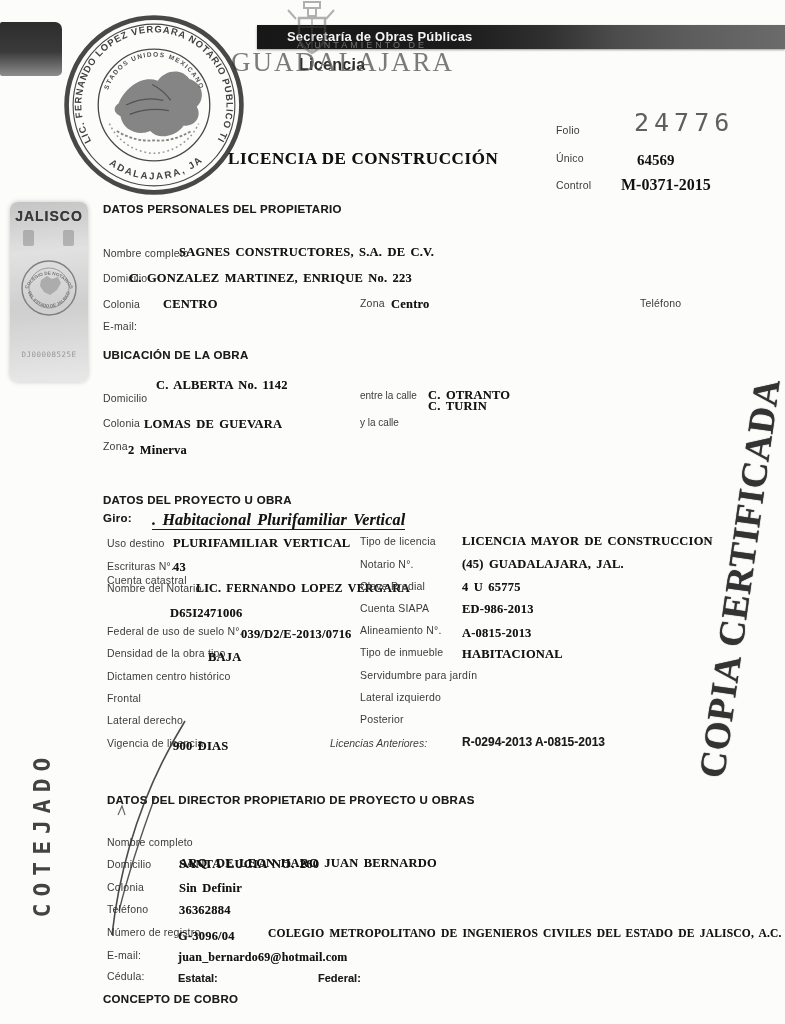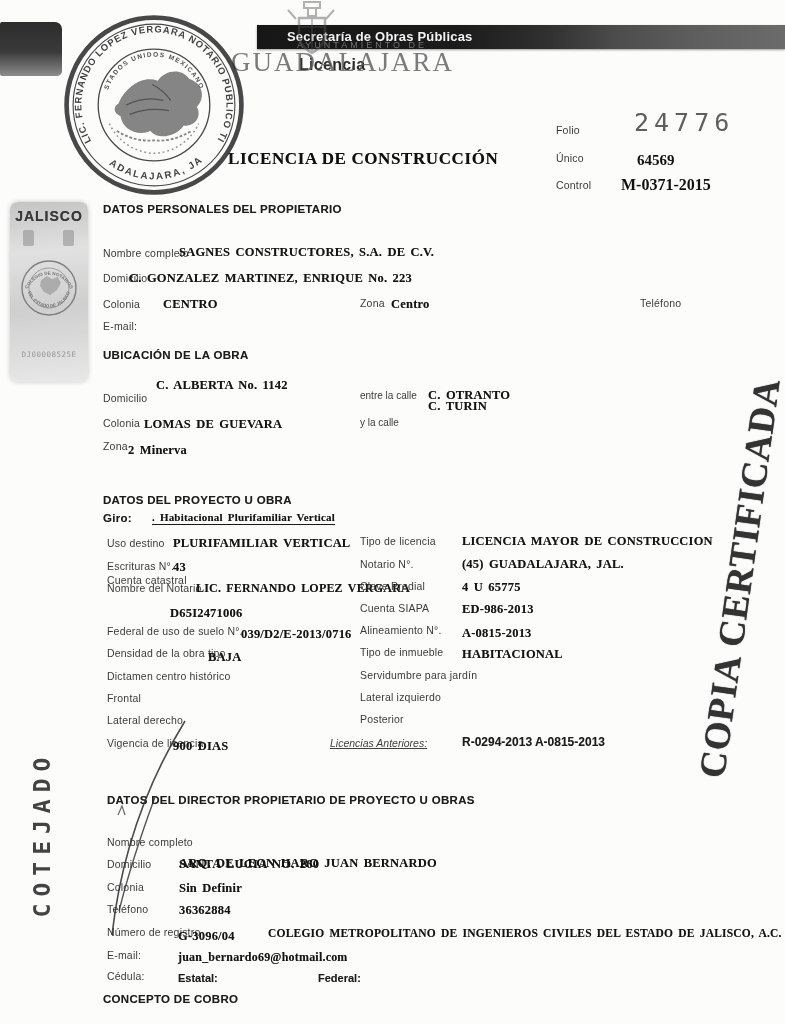--- a/index.html
+++ b/index.html
@@ -6,21 +6,21 @@
   #page{position:relative;width:785px;height:1024px;margin:0 auto;background:#fcfcfb;overflow:hidden;
         font-family:"Liberation Sans",sans-serif;color:#222;}
   .abs{position:absolute;}
   .lbl{position:absolute;font-size:10.5px;color:#3b3b3b;letter-spacing:.2px;}
   .lbl-sm{position:absolute;font-size:10px;color:#3b3b3b;}
   .val{position:absolute;font-family:"Liberation Serif","DejaVu Serif",serif;font-weight:700;
        font-size:12.5px;color:#141414;word-spacing:2px;letter-spacing:.2px;text-shadow:0 0 .4px rgba(0,0,0,.4);}
   .val-sans{position:absolute;font-weight:700;font-size:11.5px;color:#1c1c1c;text-shadow:0 0 .3px rgba(0,0,0,.35);}
   .heading{position:absolute;font-weight:700;font-size:11.5px;color:#1c1c1c;letter-spacing:.3px;
            text-shadow:0 0 .4px rgba(0,0,0,.35);}
-  .italic-lbl{position:absolute;font-size:10.5px;font-style:italic;color:#3f3f3f;text-decoration:underline;}
+  .italic-lbl{position:absolute;font-size:10.5px;font-style:italic;color:#3f3f3f;}
   #header-bar{position:absolute;left:257px;top:25px;width:528px;height:24px;
      background:linear-gradient(90deg,#171717 0%,#1b1b1b 38%,#303030 55%,#4c4c4c 68%,#5d5d5d 82%,#6b6b6b 100%);
      box-shadow:0 1px 2px rgba(60,60,60,.5);}
   #header-bar-title{position:absolute;left:30px;top:4px;font-size:13px;font-weight:700;color:#f3f3f3;letter-spacing:.2px;}
   #licencia-subtitle{position:absolute;left:299px;top:56px;font-size:16px;font-weight:700;color:#2b2b2b;letter-spacing:.3px;}
   #doc-title{position:absolute;left:228px;top:149px;font-family:"Liberation Serif",serif;font-weight:700;
      font-size:17px;color:#101010;letter-spacing:.6px;text-shadow:0 0 .4px rgba(0,0,0,.45);}
   #corner-blob{position:absolute;left:0;top:22px;width:62px;height:54px;
      background:linear-gradient(180deg,#2d2d2d 0%,#3a3a3a 55%,#8d8d8d 100%);border-radius:2px 7px 5px 2px;}
   #folio-value{position:absolute;left:634px;top:108px;font-family:"DejaVu Sans Mono",monospace;
@@ -147,21 +147,21 @@
   <div class="val" style="left:428px;top:388px;">C. OTRANTO</div>
   <div class="lbl" style="left:103px;top:417px;">Colonia</div>
   <div class="val" style="left:144px;top:417px;">LOMAS DE GUEVARA</div>
   <div class="lbl-sm" style="left:360px;top:417px;">y la calle</div>
   <div class="val" style="left:428px;top:399px;">C. TURIN</div>
   <div class="lbl" style="left:103px;top:440px;">Zona</div>
   <div class="val" style="left:128px;top:443px;">2 Minerva</div>
 
   <div class="heading" style="left:103px;top:494px;">DATOS DEL PROYECTO U OBRA</div>
   <div class="heading" style="left:103px;top:512px;">Giro:</div>
-  <div class="val" style="left:152px;top:511px;font-size:11px;"><span class="giro-underline">. Habitacional Plurifamiliar Vertical</span></div>
+  <div class="val" style="left:152px;top:511px;font-size:16px;font-style:italic;"><span class="giro-underline">. Habitacional Plurifamiliar Vertical</span></div>
   <div class="lbl" style="left:107px;top:537px;">Uso destino</div>
   <div class="val" style="left:173px;top:536px;">PLURIFAMILIAR VERTICAL</div>
   <div class="lbl" style="left:360px;top:535px;">Tipo de licencia</div>
   <div class="val" style="left:462px;top:534px;">LICENCIA MAYOR DE CONSTRUCCION</div>
   <div class="lbl" style="left:107px;top:560px;">Escrituras N°.</div>
   <div class="val" style="left:173px;top:560px;">43</div>
   <div class="lbl" style="left:360px;top:558px;">Notario N°.</div>
   <div class="val" style="left:462px;top:557px;">(45) GUADALAJARA,  JAL.</div>
   <div class="lbl" style="left:107px;top:582px;">Nombre del Notario</div>
   <div class="val" style="left:196px;top:581px;font-size:12px;">LIC. FERNANDO LOPEZ VERGARA</div>

